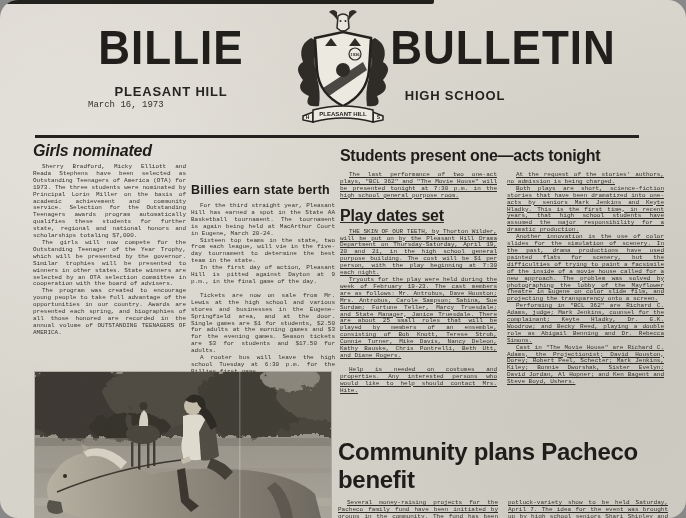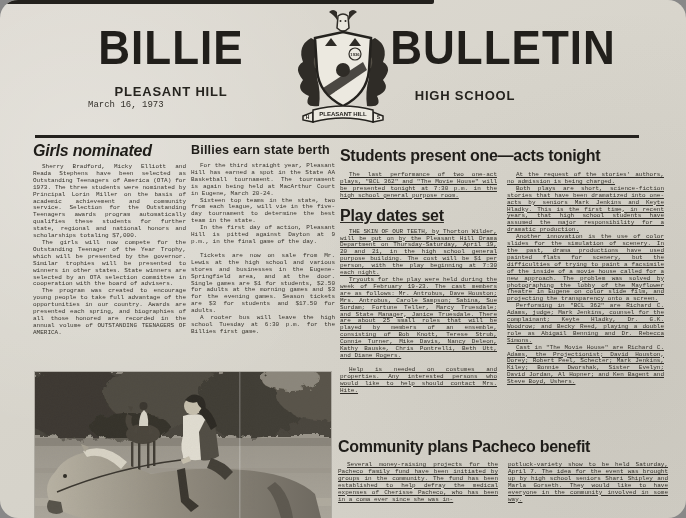--- a/index.html
+++ b/index.html
@@ -13,38 +13,38 @@
                radial-gradient(circle at 90% 70%,rgba(90,85,75,.08),transparent 50%);}
   .scan-strip{position:absolute;left:6px;top:0;width:428px;height:4px;background:#23211d;border-radius:0 0 2px 2px;}
   
   .mast-title{position:absolute;font-weight:900;font-size:44px;line-height:44px;
     color:#211f1b;letter-spacing:1px;text-align:center;transform:scaleY(1.08);
     font-family:"Liberation Sans",sans-serif;}
   #title-left{left:88px;top:26px;width:166px;}
   #title-right{left:372px;top:26px;width:262px;}
   .mast-school{position:absolute;font-weight:bold;font-size:13px;letter-spacing:.8px;text-align:center;color:#26241f;}
   #school-left{left:88px;top:84px;width:166px;}
-  #school-right{left:382px;top:88px;width:166px;}
+  #school-right{left:372px;top:88px;width:166px;}
   .mast-sub{position:absolute;font-family:"Liberation Mono",monospace;font-size:9px;text-align:left;color:#34312b;}
   #date-left{left:88px;top:100px;width:166px;}
   #issue-right{left:392px;top:104px;width:166px;}
   .crest{position:absolute;left:291px;top:8px;}
   .rule{position:absolute;left:35px;top:135px;width:604px;height:3px;background:#24221e;}
   
   .article{position:absolute;}
   #col-girls{left:33px;top:142px;width:153px;}
   #col-billies{left:191px;top:143px;width:144px;}
   #oneacts{left:340px;top:147px;width:324px;}
   #pacheco{left:338px;top:438px;width:330px;}
   h1,h2,h3{margin:0;color:#1f1d19;font-family:"Liberation Sans",sans-serif;}
   .hl-italic{font-size:16px;font-style:italic;font-weight:900;letter-spacing:-.2px;margin-bottom:4px;}
-  .hl-med{font-size:12.5px;font-weight:bold;letter-spacing:.2px;margin-bottom:6px;}
+  .hl-med{font-size:12.5px;font-weight:bold;letter-spacing:.2px;margin-bottom:6px;margin-top:40px;}
   .hl-big{font-size:16px;font-weight:700;letter-spacing:-.3px;margin-bottom:7px;}
   .hl-sub{font-size:16px;font-weight:900;letter-spacing:-.2px;margin:7px 0 4px 0;}
-  .hl-huge{font-size:16px;font-weight:900;letter-spacing:-.3px;margin-bottom:6px;}
+  .hl-huge{font-size:24px;font-weight:900;letter-spacing:-.3px;margin-bottom:6px;}
   .body-text p{
     margin:0;font-family:"Liberation Mono",monospace;font-size:6px;line-height:6.9px;
     text-align:justify;text-indent:9px;color:#36332c;
   }
   .body-text p.space-before{margin-top:7px;}
   .twocol{display:flex;gap:10px;text-decoration:underline;}
   .twocol .col{flex:1;min-width:0;}
   
   .photo{position:absolute;left:35px;top:372px;width:296px;height:146px;overflow:hidden;
     box-shadow:0 0 0 1px rgba(60,56,48,.25);}

